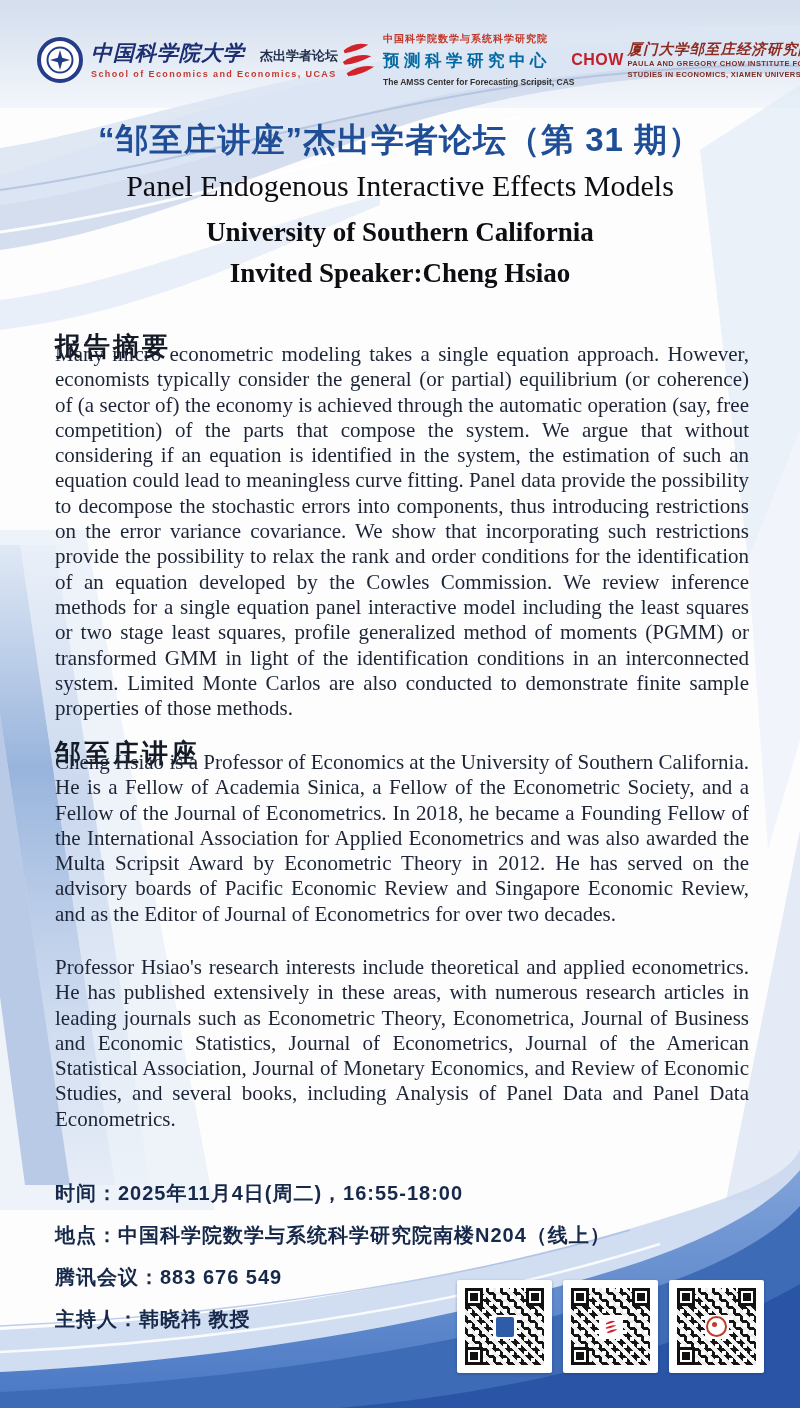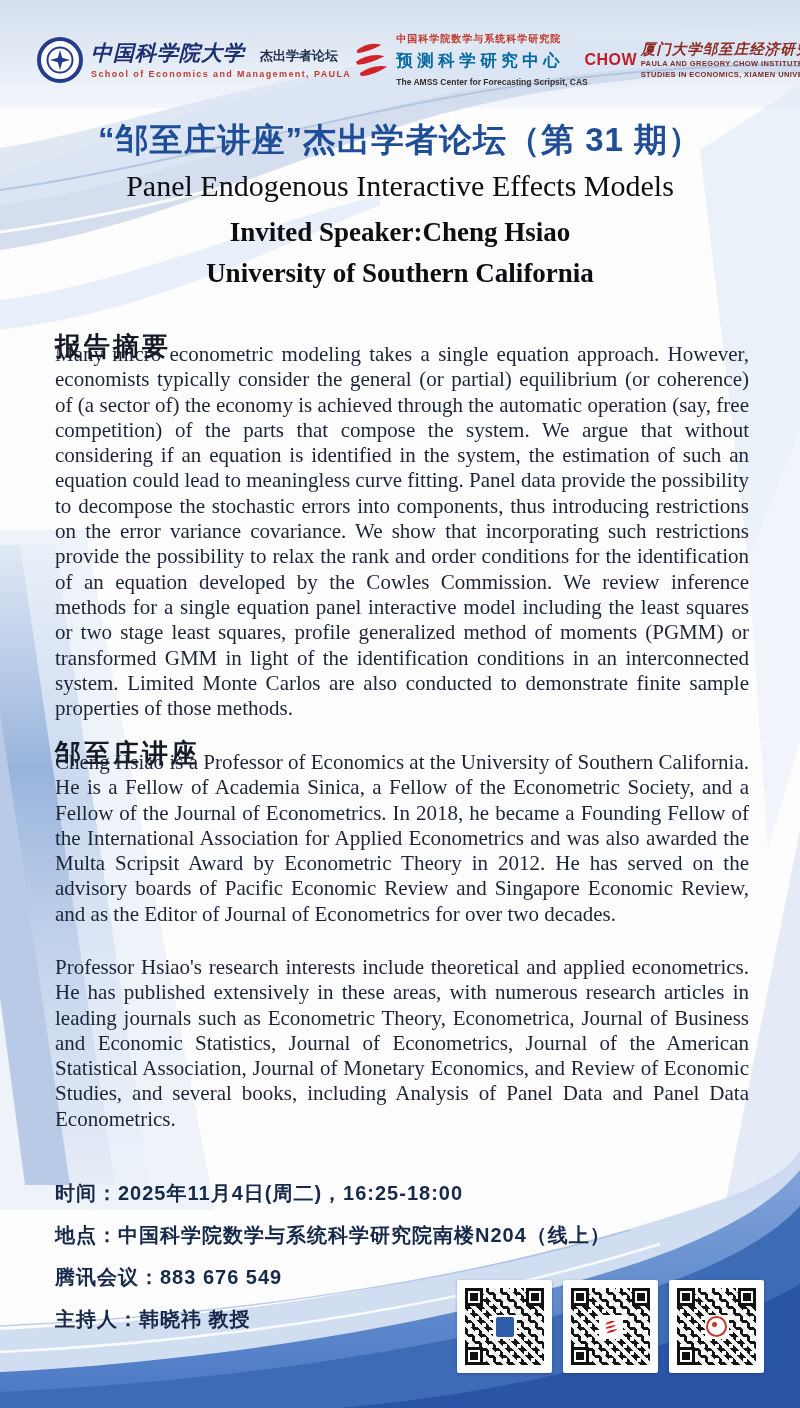--- a/index.html
+++ b/index.html
@@ -121,21 +121,21 @@
       <svg width="48" height="48" viewBox="0 0 48 48">
         <circle cx="24" cy="24" r="21" fill="#ffffff" stroke="#253c8a" stroke-width="4"></circle>
         <circle cx="24" cy="24" r="12.5" fill="none" stroke="#253c8a" stroke-width="2"></circle>
         <path d="M24,14 L26.2,21.8 L34,24 L26.2,26.2 L24,34 L21.8,26.2 L14,24 L21.8,21.8 Z" fill="#253c8a"></path>
       </svg>
       <div class="logo-text">
         <div class="ucas-l1">
           <span class="ucas-big">中国科学院大学</span>
           <span class="ucas-sub">杰出学者论坛</span>
         </div>
-        <div class="ucas-en">School of Economics and Management, PAULA</div>
+        <div class="ucas-en">School of Economics and Economics, UCAS</div>
       </div>
     </div>
 
     <div class="logo">
       <svg width="38" height="44" viewBox="0 0 40 44">
         <g fill="#d2232a">
           <path d="M6 12 Q18 2 32 6 Q20 13 7 15 Z"></path>
           <path d="M5 24 Q20 14 35 18 Q20 26 7 27 Z"></path>
           <path d="M9 36 Q24 26 38 29 Q24 38 11 39 Z"></path>
         </g>
@@ -157,33 +157,33 @@
         <div class="chow-cn">厦门大学邹至庄经济研究院</div>
         <div class="chow-en">PAULA AND GREGORY CHOW INSTITUTE FOR</div>
         <div class="chow-en">STUDIES IN ECONOMICS, XIAMEN UNIVERSITY</div>
       </div>
     </div>
   </header>
 
   <h1 class="layer cn-title">“邹至庄讲座”杰出学者论坛（第 31 期）</h1>
   <h2 class="layer en-title">Panel Endogenous Interactive Effects Models</h2>
   <div class="layer speaker">
+    <div>University of Southern California</div>
     <div>Invited Speaker:Cheng Hsiao</div>
-    <div>University of Southern California</div>
   </div>
 
   <h3 class="layer sec abstract-h">报告摘要</h3>
   <p class="layer body abstract-p">Many micro econometric modeling takes a single equation approach. However, economists typically consider the general (or partial) equilibrium (or coherence)  of (a sector of) the economy is achieved through the automatic operation (say, free competition) of the parts that compose the system. We argue that without considering if an equation is identified in the system, the estimation of such an equation could lead to meaningless curve fitting. Panel data provide the possibility to decompose the stochastic errors into components, thus introducing restrictions on the error variance covariance. We show that incorporating such restrictions provide the possibility to relax the rank and order conditions for the identification of an equation developed by the Cowles Commission.  We review inference methods for a single equation panel interactive model including the least squares or two stage least squares, profile generalized method of moments (PGMM) or transformed GMM in light of the identification conditions in an interconnected system. Limited Monte Carlos are also conducted to demonstrate finite sample properties of those methods.</p>
 
   <h3 class="layer sec bio-h">邹至庄讲座</h3>
   <p class="layer body bio-p1">Cheng Hsiao is a Professor of Economics at the University of Southern California. He is a Fellow of Academia Sinica, a Fellow of the Econometric Society, and a Fellow of the Journal of Econometrics. In 2018, he became a Founding Fellow of the International Association for Applied Econometrics and was also awarded the Multa Scripsit Award by Econometric Theory in 2012. He has served on the advisory boards of Pacific Economic Review and Singapore Economic Review, and as the Editor of Journal of Econometrics for over two decades.</p>
   <p class="layer body bio-p2">Professor Hsiao's research interests include theoretical and applied econometrics. He has published extensively in these areas, with numerous research articles in leading journals such as Econometric Theory, Econometrica, Journal of Business and Economic Statistics, Journal of Econometrics, Journal of the American Statistical Association, Journal of Monetary Economics, and Review of Economic Studies, and several books, including Analysis of Panel Data and Panel Data Econometrics.</p>
 
   <div class="layer details">
-    <div class="dline">时间：2025年11月4日(周二)，16:25-18:00</div>
+    <div class="dline">时间：2025年11月4日(周二)，16:55-18:00</div>
     <div class="dline">地点：中国科学院数学与系统科学研究院南楼N204（线上）</div>
     <div class="dline">腾讯会议：883 676 549</div>
     <div class="dline">主持人：韩晓祎 教授</div>
   </div>
 
   <div class="layer qr-row">
     <div class="qr">
       <div class="qr-px"></div>
       <div class="f tl"></div>
         <div class="f tr"></div>

